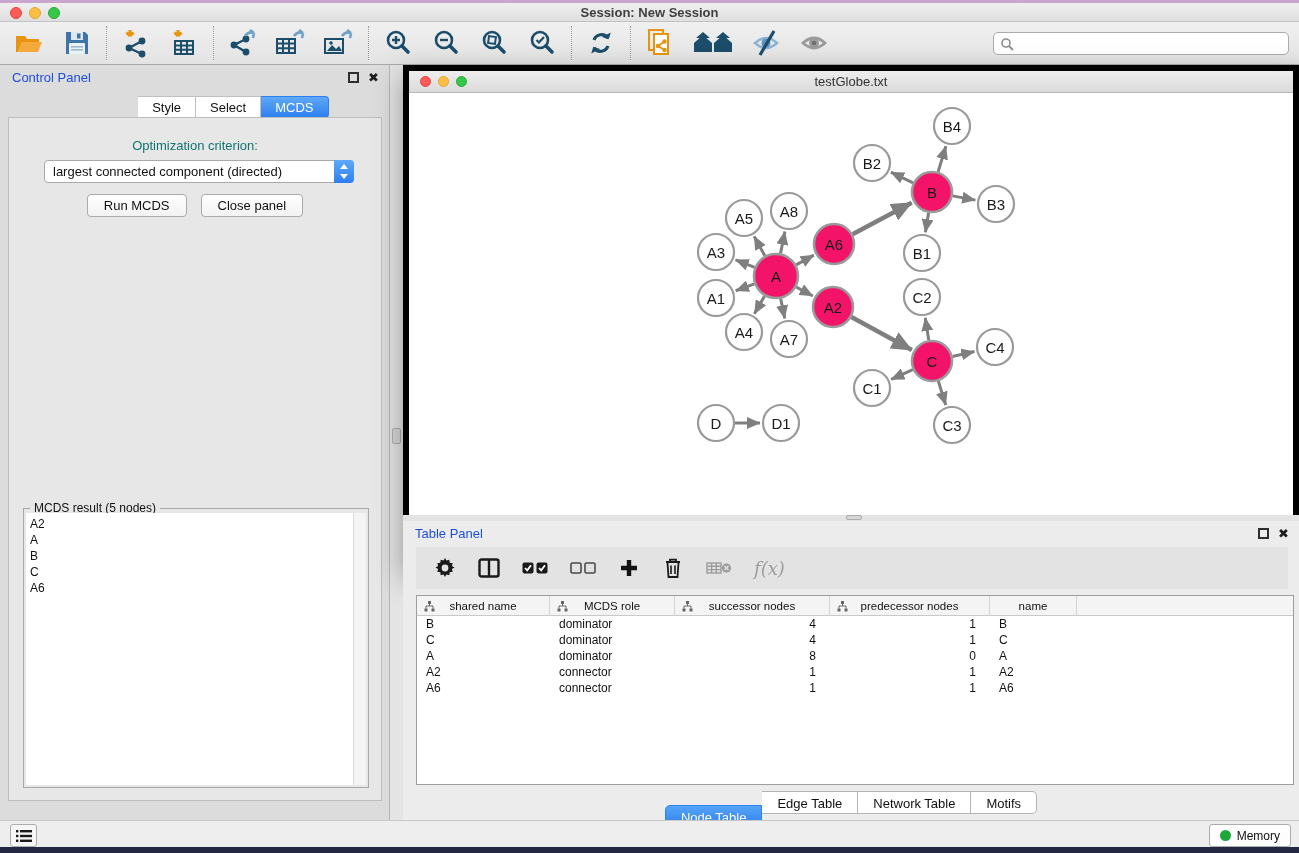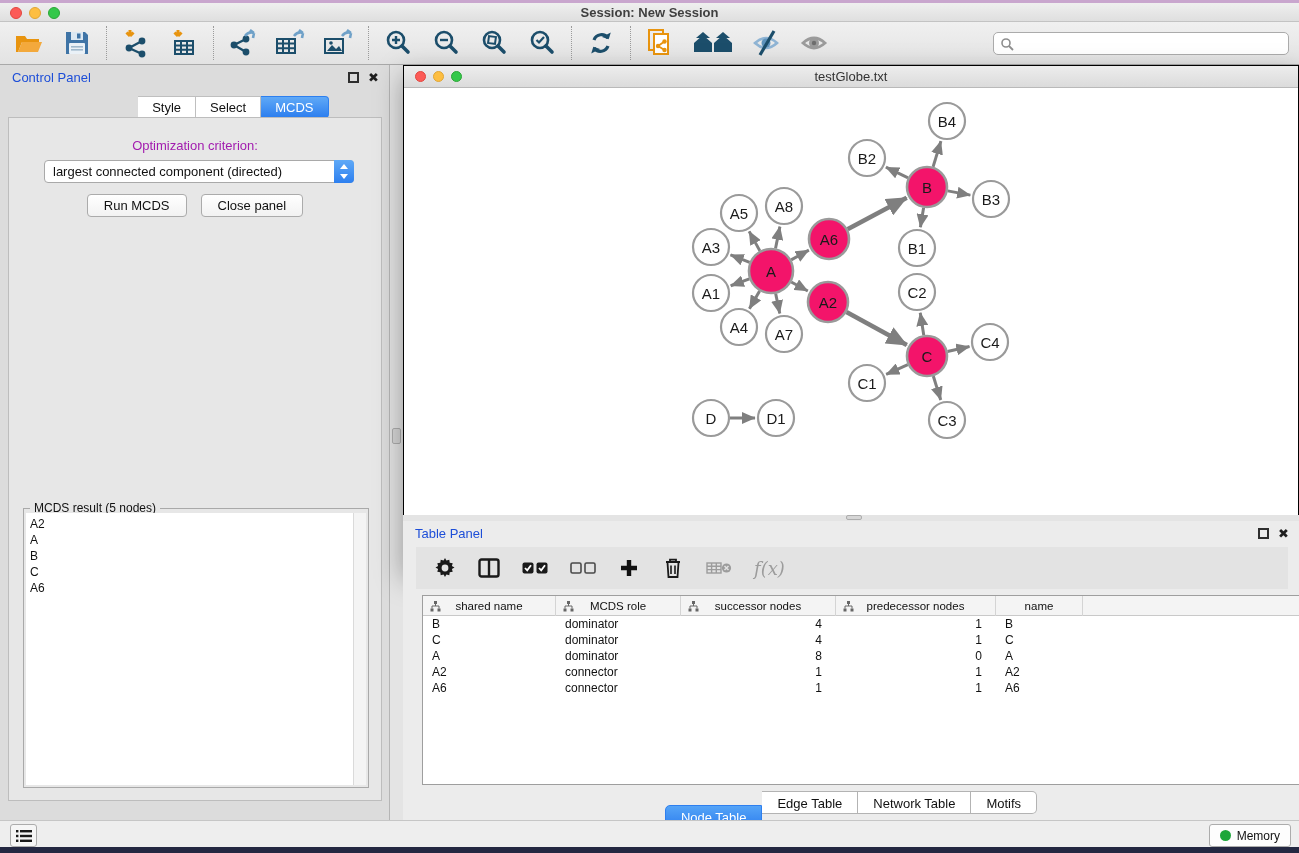--- a/index.html
+++ b/index.html
@@ -43,21 +43,21 @@
 
   .ctabs { position:absolute; left:0; right:0; top:31px; display:flex; justify-content:center; }
   .ctab { height:22px; line-height:22px; padding:0 14px; font-size:13px; background:#fff;
     border:1px solid #BFBFBF; border-left:none; color:#111; }
   .ctab:first-child { border-left:1px solid #BFBFBF; border-radius:4px 0 0 4px;margin-top:40px; }
   .ctab:last-child { border-radius:0 4px 4px 0; }
   .ctab.sel { background:linear-gradient(#5FA9F7,#2D7FEF); color:#fff; border-color:#2D7FEF; }
 
   .cbody { position:absolute; left:8px; top:52px; width:374px; height:684px;
     background:#E7E7E7; border:1px solid #BDBDBD; }
-  .optlabel { position:absolute; left:0; right:0; top:20px; text-align:center; font-size:13px; color:#a21caf; }
+  .optlabel { position:absolute; left:0; right:0; top:20px; text-align:center; font-size:13px; color:#0f766e; }
   .dropdown { position:absolute; left:35px; top:42px; width:310px; height:23px; background:#fff;
     border:1px solid #A9A9A9; border-radius:4px; display:flex; align-items:center; }
   .dropdown .dval { flex:1; font-size:13px; padding-left:8px; color:#111; white-space:nowrap; }
   .spinner { width:20px; height:23px; margin-right:-1px; border-radius:0 4px 4px 0;
     background:linear-gradient(#5FA9F7,#2D7FEF); position:relative; }
   .spinner:before, .spinner:after { content:""; position:absolute; left:6px; border-left:4px solid transparent; border-right:4px solid transparent; }
   .spinner:before { top:4px; border-bottom:5px solid #fff; }
   .spinner:after { bottom:4px; border-top:5px solid #fff; }
   .cbuttons { position:absolute; left:0; right:0; top:76px; display:flex; justify-content:center; gap:14px; }
   .btn { height:23px; padding:0 16px; font-size:13px; color:#111; background:linear-gradient(#FFFFFF,#F2F2F2);
@@ -71,21 +71,21 @@
   .rlitem { font-size:12px; line-height:16px; color:#111; }
   .rlscroll { width:13px; background:#F4F4F4; border-left:1px solid #DADADA; }
 
   
   .vdivider { position:absolute; left:390px; top:0; width:13px; height:755px; background:#E4E4E4; }
   .vhandle { position:absolute; left:2px; top:363px; width:9px; height:16px; background:#D6D6D6;
     border:1px solid #ADADAD; border-radius:2px; }
 
   
   .netwin { position:absolute; left:403px; top:0; width:896px; height:504px; background:#fff;
-    border:1px solid #000000; box-shadow:0 10px 26px rgba(0,0,0,0.35); }
+    border:6px solid #000000; box-shadow:0 10px 26px rgba(0,0,0,0.35); }
   .wtitle { position:absolute; left:0; top:0; right:0; height:22px;
     background:linear-gradient(#EDEDED,#DBDBDB); border-bottom:1px solid #B9B9B9; }
   .wtitle .title { position:absolute; left:0; right:0; text-align:center; font-size:13px; line-height:22px; color:#333; }
   .wtitle .lights { top:5px; left:11px; }
   .wtitle .light { width:11px; height:11px; }
   .canvas { position:absolute; left:0; top:23px; right:0; bottom:0; background:#fff; }
   .grip { position:absolute; right:1px; bottom:1px; width:14px; height:14px;
     background:repeating-linear-gradient(135deg, transparent 0 3px, #B9B9B9 3px 4px); }
 
   
@@ -93,21 +93,21 @@
   .hhandle { position:absolute; left:443px; top:0px; width:16px; height:5px; background:#D6D6D6;
     border:1px solid #ADADAD; border-radius:2px; }
 
   
   .tpanel { position:absolute; left:403px; top:456px; width:896px; height:299px; background:#ECECEC; }
   .ttoolbar { position:absolute; left:13px; top:26px; width:872px; height:42px; background:#E3E3E3;
     display:flex; align-items:center; gap:22px; padding-left:18px; }
   .tt-btn { display:flex; align-items:center; justify-content:center; min-width:22px; height:28px; }
   .fx { font-family:"DejaVu Serif", serif; font-style:italic; font-size:18px; color:#9C9C9C; }
 
-  .dtable { position:absolute; left:13px; top:74px; width:878px; height:190px; background:#fff; border:1px solid #9E9E9E; overflow:hidden;margin-left:6px; }
+  .dtable { position:absolute; left:13px; top:74px; width:878px; height:190px; background:#fff; border:1px solid #9E9E9E; overflow:hidden; }
   .thead { display:flex; height:20px; background:#F4F4F4; border-bottom:1px solid #C9C9C9; }
   .th { position:relative; height:20px; border-right:1px solid #D4D4D4; font-size:11.5px; color:#111;
     display:flex; align-items:center; justify-content:center; }
   .th .hicon { position:absolute; left:7px; top:5px; }
   .trow { display:flex; height:16px; }
   .td { font-size:12px; color:#111; line-height:16px; white-space:nowrap; overflow:hidden; }
   .td.l { text-align:left; padding-left:9px; }
   .td.r { text-align:right; padding-right:14px; }
 
   .ttabs { position:absolute; left:0; right:0; top:270px; display:flex; justify-content:center; }

